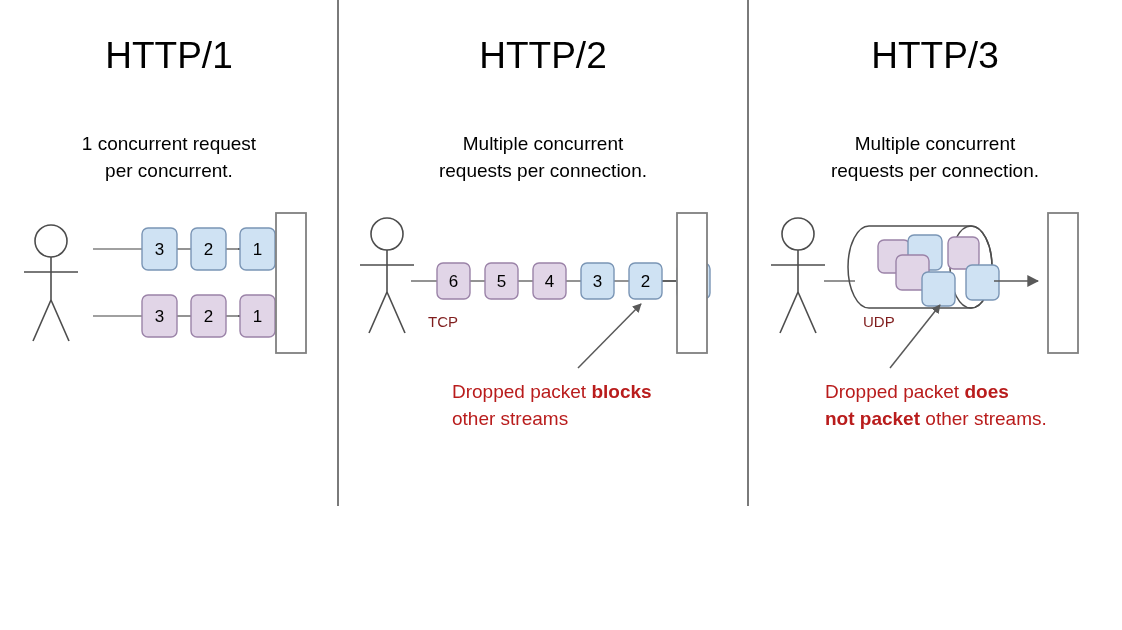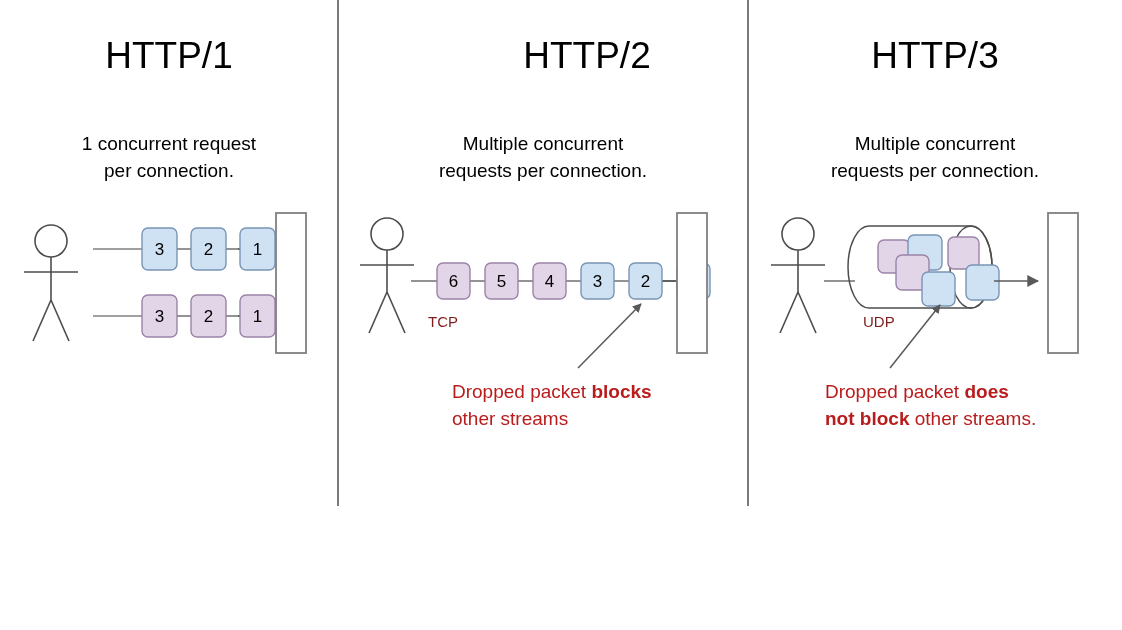--- a/index.html
+++ b/index.html
@@ -58,47 +58,47 @@
     fill: #000000;
     font-family: "Liberation Sans", sans-serif;
   }
 </style>
 </head>
 <body>
 
 <div id="canvas">
 
   <div class="col-title" style="left:0px; top:35px; width:338px;">HTTP/1</div>
-  <div class="col-title" style="left:338px; top:35px; width:410px;padding-left:44px;">HTTP/2</div>
+  <div class="col-title" style="left:338px; top:35px; width:410px;">HTTP/2</div>
   <div class="col-title" style="left:748px; top:35px; width:374px;">HTTP/3</div>
 
   <div class="col-sub" style="left:0px; top:130px; width:338px;">
     <div>1 concurrent request</div>
-    <div>per connection.</div>
+    <div>per concurrent.</div>
   </div>
   <div class="col-sub" style="left:338px; top:130px; width:410px;">
     <div>Multiple concurrent</div>
     <div>requests per connection.</div>
   </div>
   <div class="col-sub" style="left:748px; top:130px; width:374px;">
     <div>Multiple concurrent</div>
     <div>requests per connection.</div>
   </div>
 
   <div class="proto-label" style="left:428px; top:313px;">TCP</div>
   <div class="proto-label" style="left:863px; top:313px;">UDP</div>
 
   <div class="note" style="left:452px; top:378px; width:280px;">
     <div><span>Dropped packet </span><b>blocks</b></div>
     <div><span>other streams</span></div>
   </div>
 
   <div class="note" style="left:825px; top:378px; width:300px;">
     <div><span>Dropped packet </span><b>does</b></div>
-    <div><b>not block</b><span> other streams.</span></div>
+    <div><b>not packet</b><span> other streams.</span></div>
   </div>
 
   <svg class="layer" viewBox="0 0 1122 630">
     <defs>
       <marker id="arrowFlow" viewBox="0 0 10 10" refX="9" refY="5" markerWidth="7" markerHeight="7" orient="auto-start-reverse">
         <path d="M 0 0 L 10 5 L 0 10 z" fill="#595959"></path>
       </marker>
       <marker id="arrowNote" viewBox="0 0 10 10" refX="9" refY="5" markerWidth="6" markerHeight="6" orient="auto-start-reverse">
         <path d="M 0 0 L 10 5 L 0 10 z" fill="#595959"></path>
       </marker>

